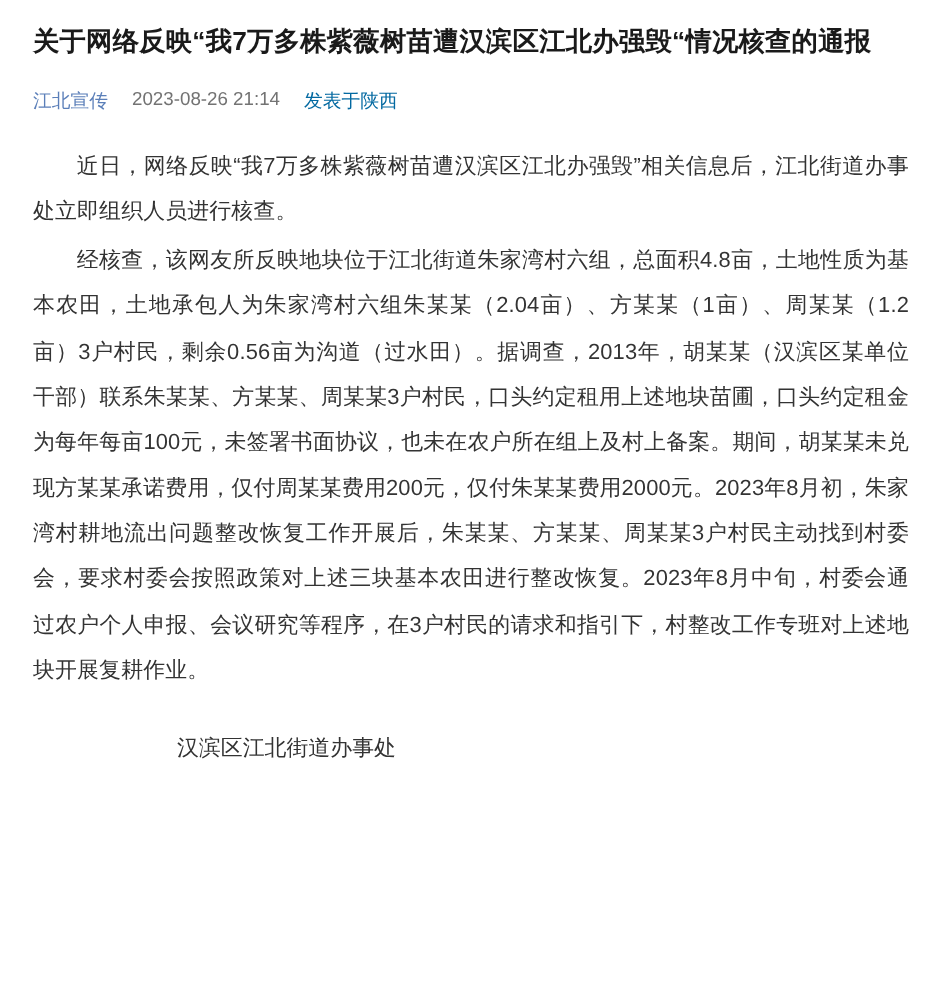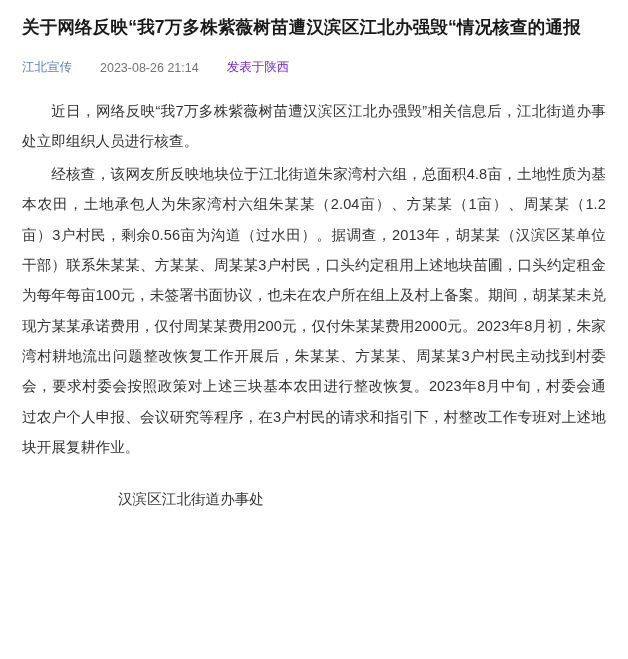--- a/index.html
+++ b/index.html
@@ -24,35 +24,35 @@
   .article-title {
     font-size: 17.5px;
     font-weight: bold;
     line-height: 1.55;
     color: #1a1a1a;
     letter-spacing: 0.2px;
     margin: 0 0 18px 0;
   }
   .meta-row {
     display: flex;
-    align-items: center;
-    gap: 28px;
+    align-items: flex-start;
+    gap: 16px;
     margin: 0 0 20px 0;
   }
   .meta-source {
     font-size: 12.5px;
     color: #5b7fb9;
   }
   .meta-date {
     font-size: 12.5px;
     color: #737373;
   }
   .meta-location {
     font-size: 12.5px;
-    color: #6d28d9;
+    color: #0369a1;
     font-family: Liberation Serif, serif;
   }
   .body-text p {
     font-size: 14.6px;
     line-height: 2.08;
     color: #333333;
     margin: 0 0 2px 0;
     text-align: justify;
     text-justify: inter-ideograph;
     text-indent: 2em;

